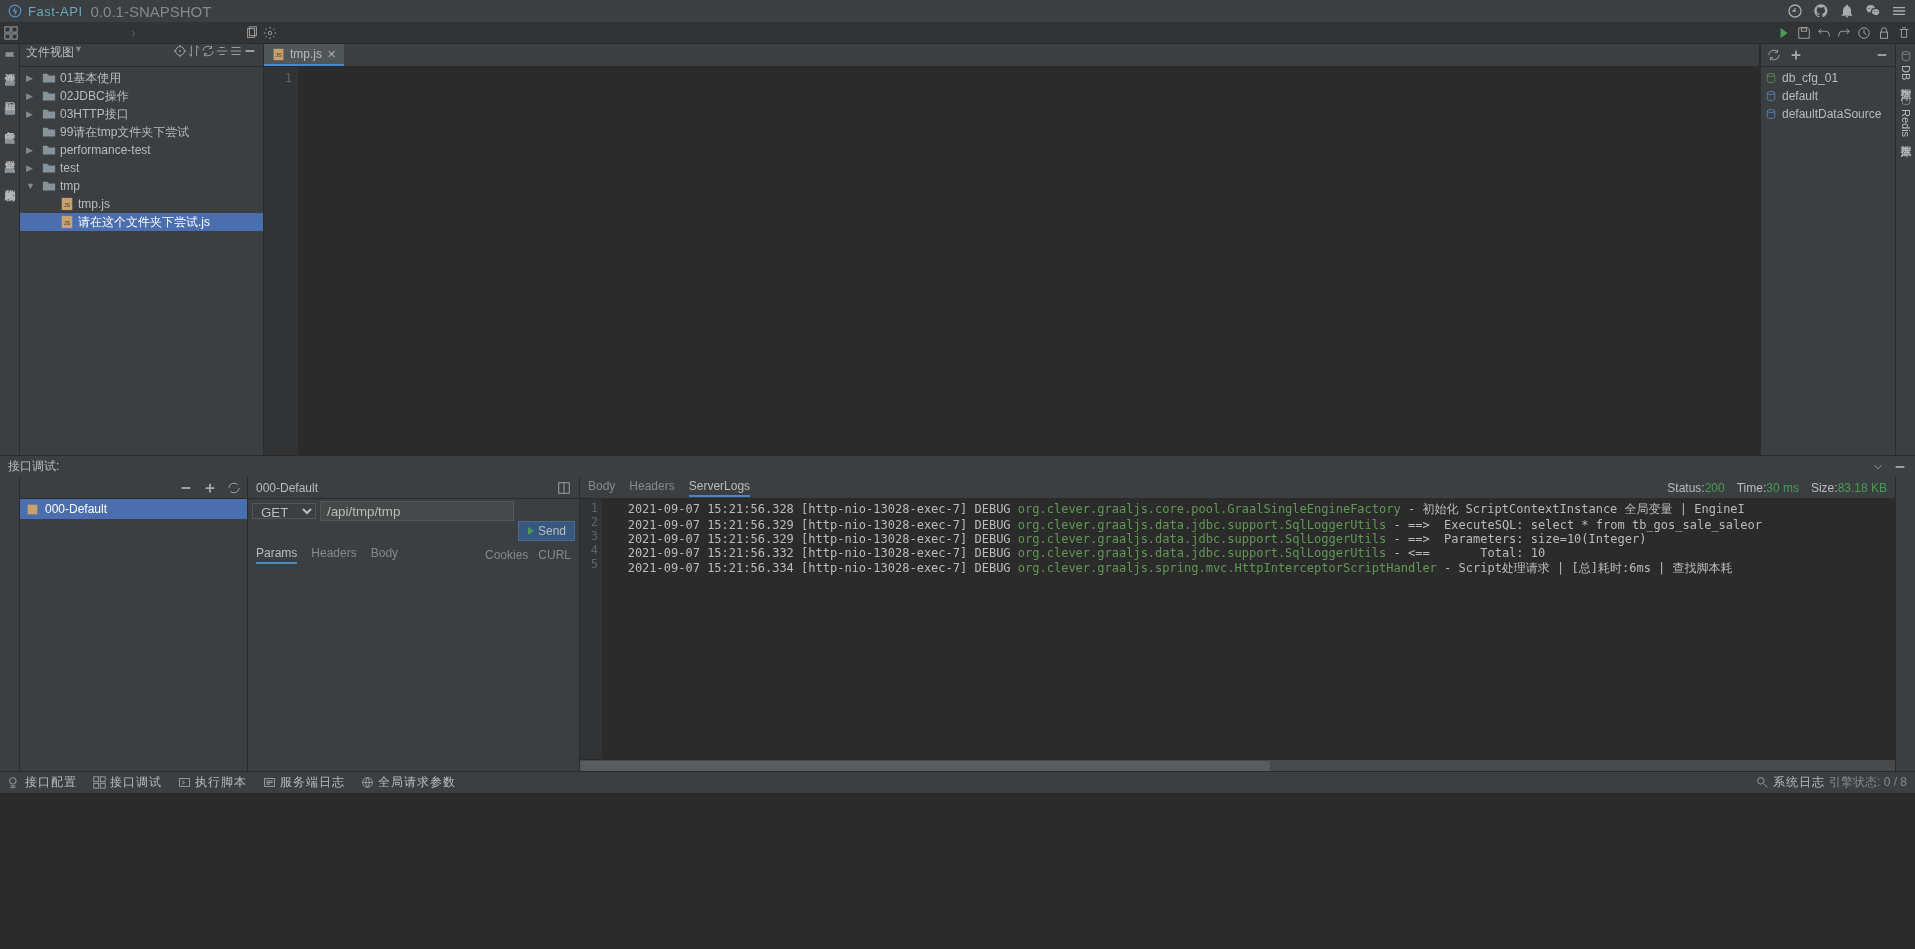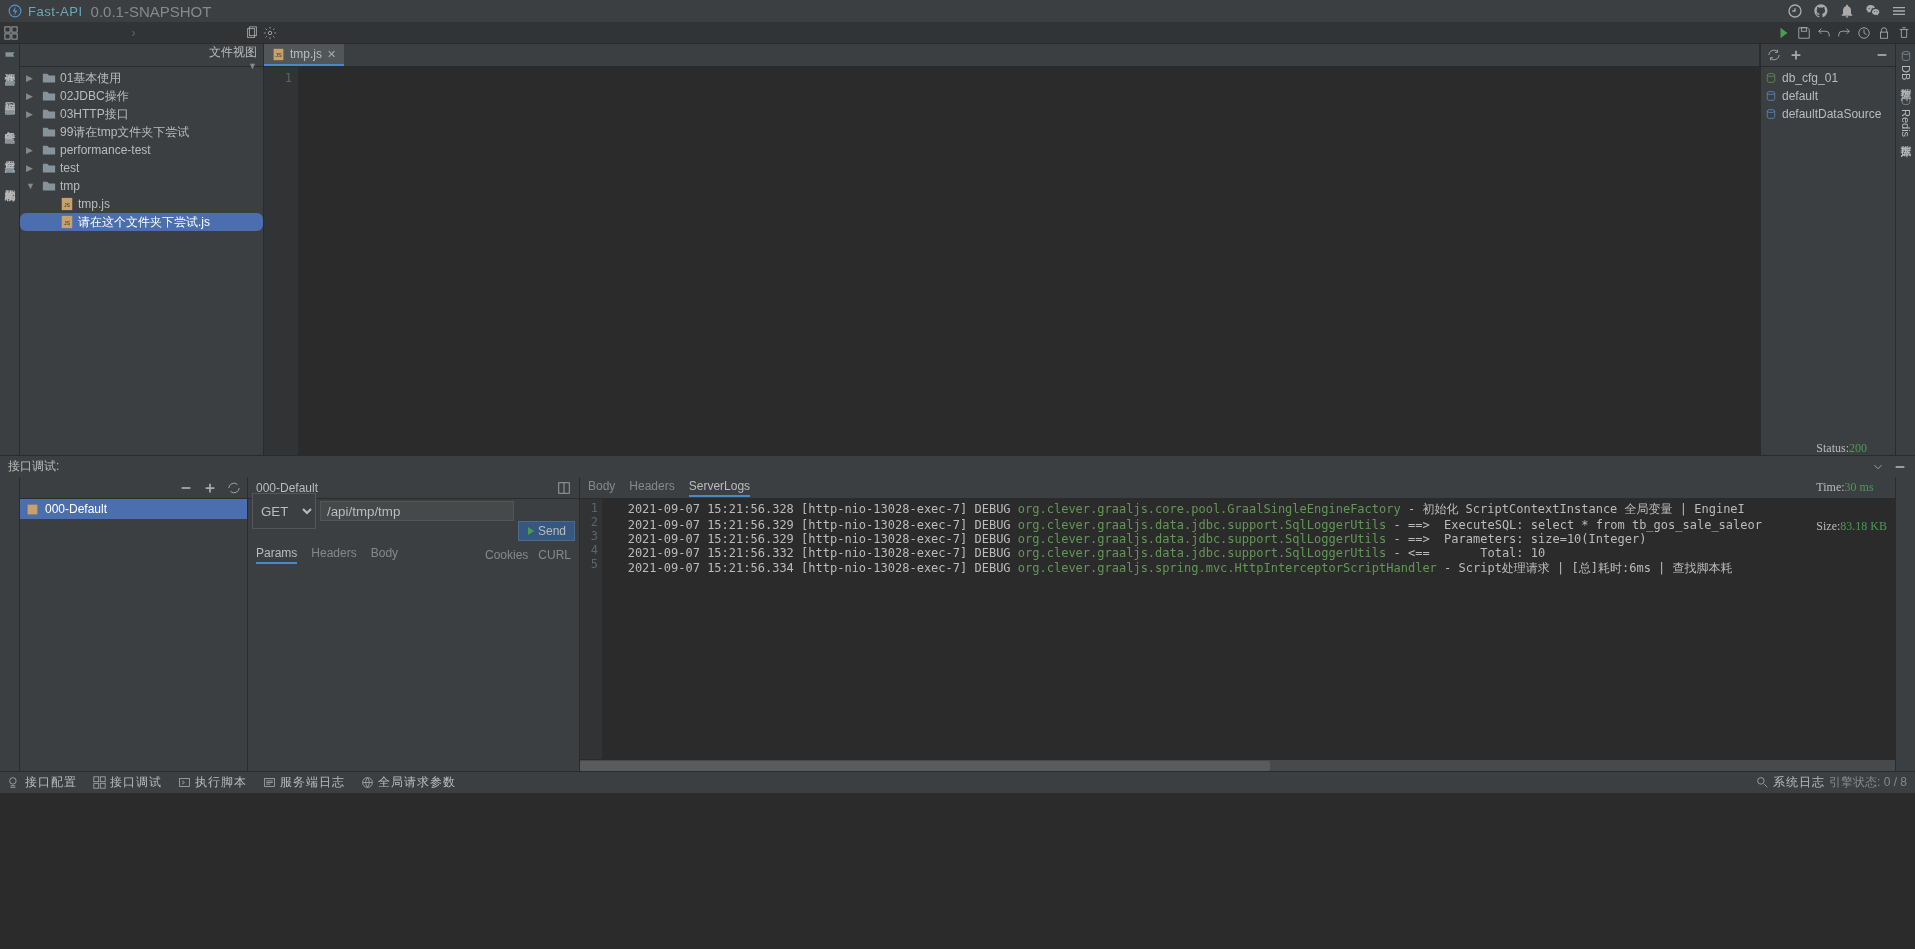--- a/index.html
+++ b/index.html
@@ -16,28 +16,28 @@
 .nav-right { display: flex; gap: 6px; }
 .breadcrumb { display: flex; align-items: center; gap: 4px; }
 .crumb { color: #bbb; margin-top: 40px; }
 .crumb-sep { color: #666; }
 .nav-icon { width: 14px; height: 14px; fill: #aaa; cursor: pointer; }
 .main-row { display: flex; height: 411px; }
 .sidebar-left { width: 20px; background: #3c3f41; display: flex; flex-direction: column; align-items: center; padding-top: 6px; gap: 14px; border-right: 1px solid #2b2b2b; }
 .vtab { writing-mode: vertical-rl; font-size: 11px; color: #bbb; cursor: pointer; display: flex; align-items: center; gap: 3px; }
 .vtab svg { width: 12px; height: 12px; }
 .file-panel { width: 244px; background: #3c3f41; display: flex; flex-direction: column; border-right: 1px solid #2b2b2b; }
-.file-toolbar { height: 23px; display: flex; align-items: flex-end; padding: 0 6px; border-bottom: 1px solid #2b2b2b; flex-direction: column; }
+.file-toolbar { height: 23px; display: flex; align-items: flex-start; padding: 0 6px; border-bottom: 1px solid #2b2b2b; }
 .ft-title { color: #bbb; font-size: 12px; }
 .ft-arrow { color: #888; font-size: 9px; }
 .ft-spacer { flex: 1; }
 .ft-icon { width: 14px; height: 14px; fill: #aaa; cursor: pointer; }
 .tree { flex: 1; overflow: auto; padding: 2px 0; }
 .tree-item { height: 18px; display: flex; align-items: center; padding-left: 6px; cursor: pointer; gap: 4px; }
-.tree-item.selected { background: #4b6eaf; color: #fff; border-radius: 6px; }
+.tree-item.selected { background: #4b6eaf; color: #fff; }
 .tree-arrow { width: 12px; color: #888; font-size: 9px; display: inline-block; }
 .tree-icon { width: 14px; height: 14px; }
 .tree-label { white-space: nowrap; }
 .folder-icon { fill: #87939A; }
 .editor-panel { flex: 1; display: flex; flex-direction: column; background: #2b2b2b; border-right: 1px solid #2b2b2b; }
 .editor-tabs { height: 23px; background: #3c3f41; display: flex; align-items: flex-end; border-bottom: 1px solid #2b2b2b; }
 .editor-tab { height: 22px; padding: 0 8px; background: #515658; display: flex; align-items: center; gap: 5px; border-bottom: 2px solid #4a88c7; cursor: pointer; }
 .editor-tab .close { color: #aaa; font-size: 11px; }
 .editor-body { flex: 1; display: flex; background: #2b2b2b; }
 .line-gutter { width: 35px; background: #313335; text-align: right; padding: 4px 6px 0 0; color: #606366; font-family: monospace; border-right: 1px solid #2b2b2b; }
@@ -51,21 +51,21 @@
 .debug-title-row { height: 22px; background: #3c3f41; display: flex; align-items: center; padding: 0 8px; border-top: 1px solid #2b2b2b; justify-content: space-between; }
 .dtr-right { display: flex; gap: 8px; }
 .bottom-row { display: flex; height: 294px; background: #313335; }
 .btm-sidebar-left { width: 20px; background: #3c3f41; border-right: 1px solid #2b2b2b; }
 .req-list { width: 228px; background: #3c3f41; border-right: 1px solid #2b2b2b; display: flex; flex-direction: column; }
 .req-toolbar { height: 22px; display: flex; justify-content: flex-end; align-items: center; padding: 0 6px; gap: 10px; border-bottom: 1px solid #2b2b2b; }
 .req-item { display: flex; align-items: center; height: 20px; padding-left: 6px; gap: 6px; background: #4b6eaf; color: #fff; cursor: pointer; }
 .params-panel { width: 332px; background: #3c3f41; border-right: 1px solid #2b2b2b; display: flex; flex-direction: column; }
 .params-title { height: 22px; display: flex; align-items: center; padding: 0 8px; justify-content: space-between; border-bottom: 1px solid #2b2b2b; }
 .params-row { height: 24px; display: flex; align-items: center; padding: 0 4px; gap: 4px; }
-.method-select { background: #3c3f41; border: 1px solid #555; color: #bbb; height: 36px; padding: 0 4px; width: 64px; }
+.method-select { background: #3c3f41; border: 1px solid #555; color: #bbb; height: 16px; padding: 0 4px; width: 64px; }
 .path-input { flex: 1; background: #45494a; border: 1px solid #555; color: #bbb; height: 20px; padding: 0 6px; }
 .send-btn { background: #365880; border: 1px solid #4a6b8a; color: #bbb; height: 20px; padding: 0 8px; display: flex; align-items: center; gap: 3px; cursor: pointer; margin-top: 40px; }
 .send-btn svg { width: 8px; height: 8px; fill: #499c54; }
 .param-tabs { height: 24px; display: flex; align-items: center; padding: 0 8px; justify-content: space-between; margin-top: 20px; }
 .ptab-left { display: flex; gap: 14px; }
 .ptab, .ptab-r { cursor: pointer; color: #888; }
 .ptab.active { color: #bbb; border-bottom: 2px solid #4a88c7; padding-bottom: 2px; }
 .ptab-right { display: flex; gap: 10px; }
 .param-table { border-top: 1px solid #555; }
 .pt-head, .pt-row { display: flex; height: 20px; }
@@ -73,21 +73,21 @@
 .pt-chk { width: 30px; }
 .pt-key { width: 64px; }
 .pt-val { width: 144px; }
 .pt-desc { flex: 1; }
 .pt-head .pt-cell { color: #bbb; }
 .log-panel { flex: 1; background: #2b2b2b; display: flex; flex-direction: column; }
 .log-header { height: 22px; background: #3c3f41; display: flex; align-items: center; padding: 0 8px; justify-content: space-between; border-bottom: 1px solid #2b2b2b; }
 .log-tabs { display: flex; gap: 14px; }
 .log-tab { cursor: pointer; color: #888; }
 .log-tab.active { color: #bbb; border-bottom: 2px solid #4a88c7; padding-bottom: 2px; }
-.log-status { display: flex; gap: 24px; font-family: Liberation Serif, serif; flex-direction: column; }
+.log-status { display: flex; gap: 12px; font-family: Liberation Sans, sans-serif; }
 .log-status .val-green { color: #499c54; }
 .log-content { flex: 1; display: flex; font-family: Consolas, monospace; font-size: 12px; overflow: hidden; }
 .log-gutter { width: 22px; background: #313335; text-align: right; padding: 2px 4px 0 0; color: #606366; }
 .log-lines { flex: 1; padding: 2px 4px; white-space: pre; overflow: auto; }
 .log-line { color: #bbb; }
 .log-class { color: #629755; }
 .btm-sidebar-right { width: 20px; background: #3c3f41; border-left: 1px solid #2b2b2b; }
 .scroll-thumb { height: 12px; background: #47494a; border-top: 1px solid #2b2b2b; position: relative; }
 .scroll-handle { position: absolute; left: 0; width: 690px; height: 10px; top: 1px; background: #595b5d; border-radius: 2px; }
 .footer { height: 22px; background: #3c3f41; display: flex; align-items: center; padding: 0 8px; justify-content: space-between; border-top: 1px solid #2b2b2b; }

